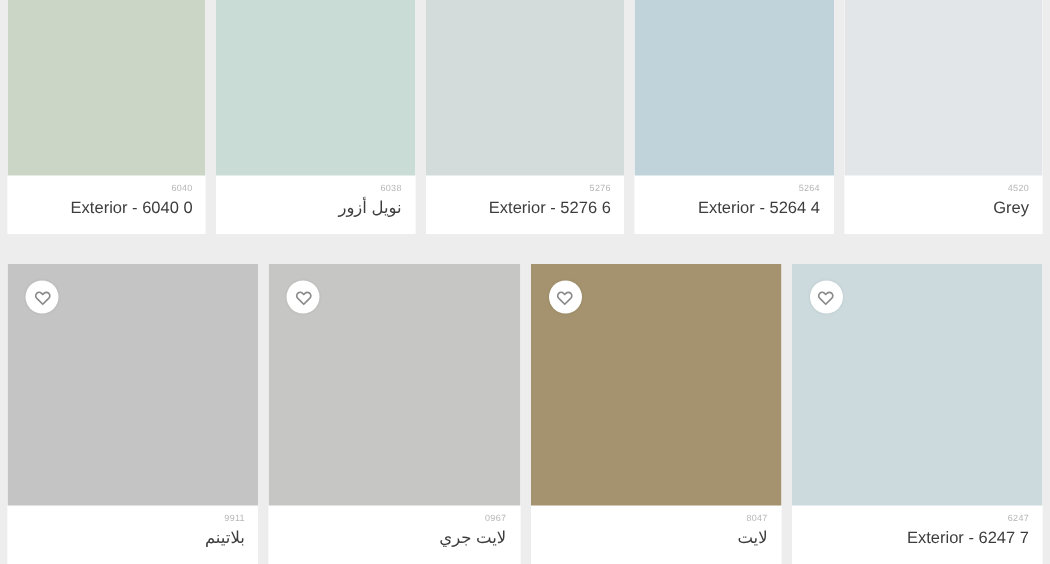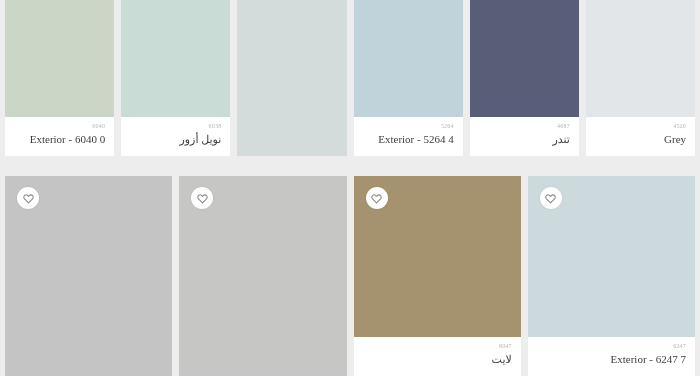--- a/index.html
+++ b/index.html
@@ -21,21 +21,20 @@
     display: flex;
     flex-direction: column;
     background: #ededed;
   }
 
   .color-row {
     display: flex;
     gap: 7px;
     padding: 0 5px;
     flex: 1;
-    font-family: Liberation Serif, serif;
   }
 
   .color-row.row-top {
     padding-top: 0;
     height: 156px;
     flex: 0 0 156px;
   }
 
   .color-row.row-bottom {
     padding-top: 20px;
@@ -125,64 +124,69 @@
       </div>
       <div class="color-card">
         <div class="swatch" style="background: rgb(201, 220, 214);"></div>
         <div class="card-info">
           <div class="color-code">6038</div>
           <div class="color-name">نويل أزور</div>
         </div>
       </div>
       <div class="color-card">
         <div class="swatch" style="background: rgb(211, 219, 219);"></div>
+        <div class="card-info">
+          <div class="color-code">5276</div>
+          <div class="color-name ltr">Exterior - 5276 6</div>
+        </div>
       </div>
       <div class="color-card">
         <div class="swatch" style="background: rgb(193, 211, 218);"></div>
         <div class="card-info">
           <div class="color-code">5264</div>
           <div class="color-name ltr">Exterior - 5264 4</div>
         </div>
       </div>
       <div class="color-card">
-        <div class="swatch" style="background: rgb(89, 93, 119);"></div>
-        <div class="card-info">
-          <div class="color-code">4687</div>
-          <div class="color-name">تندر</div>
-        </div>
-      </div>
-      <div class="color-card">
         <div class="swatch" style="background: rgb(227, 230, 232);"></div>
         <div class="card-info">
           <div class="color-code">4520</div>
           <div class="color-name ltr">Grey</div>
         </div>
       </div>
     </div>
   <div class="color-row row-bottom" id="row-1">
       <div class="color-card">
         <div class="swatch" style="background: rgb(196, 196, 196);">
           <div class="fav-badge">
             <span>
               <svg viewBox="0 0 24 24" fill="none" stroke="#8a8a8a" stroke-width="2.4" stroke-linecap="round" stroke-linejoin="round">
                 <path d="M20.8 5.6a5 5 0 0 0-7.1 0L12 7.3l-1.7-1.7a5 5 0 0 0-7.1 7.1l1.7 1.7L12 21.5l7.1-7.1 1.7-1.7a5 5 0 0 0 0-7.1z"></path>
               </svg>
             </span>
           </div>
         </div>
+        <div class="card-info">
+          <div class="color-code">9911</div>
+          <div class="color-name">بلاتينم</div>
+        </div>
       </div>
       <div class="color-card">
         <div class="swatch" style="background: rgb(198, 198, 196);">
           <div class="fav-badge">
             <span>
               <svg viewBox="0 0 24 24" fill="none" stroke="#8a8a8a" stroke-width="2.4" stroke-linecap="round" stroke-linejoin="round">
                 <path d="M20.8 5.6a5 5 0 0 0-7.1 0L12 7.3l-1.7-1.7a5 5 0 0 0-7.1 7.1l1.7 1.7L12 21.5l7.1-7.1 1.7-1.7a5 5 0 0 0 0-7.1z"></path>
               </svg>
             </span>
           </div>
+        </div>
+        <div class="card-info">
+          <div class="color-code">0967</div>
+          <div class="color-name">لايت جري</div>
         </div>
       </div>
       <div class="color-card">
         <div class="swatch" style="background: rgb(164, 147, 110);">
           <div class="fav-badge">
             <span>
               <svg viewBox="0 0 24 24" fill="none" stroke="#8a8a8a" stroke-width="2.4" stroke-linecap="round" stroke-linejoin="round">
                 <path d="M20.8 5.6a5 5 0 0 0-7.1 0L12 7.3l-1.7-1.7a5 5 0 0 0-7.1 7.1l1.7 1.7L12 21.5l7.1-7.1 1.7-1.7a5 5 0 0 0 0-7.1z"></path>
               </svg>
             </span>

